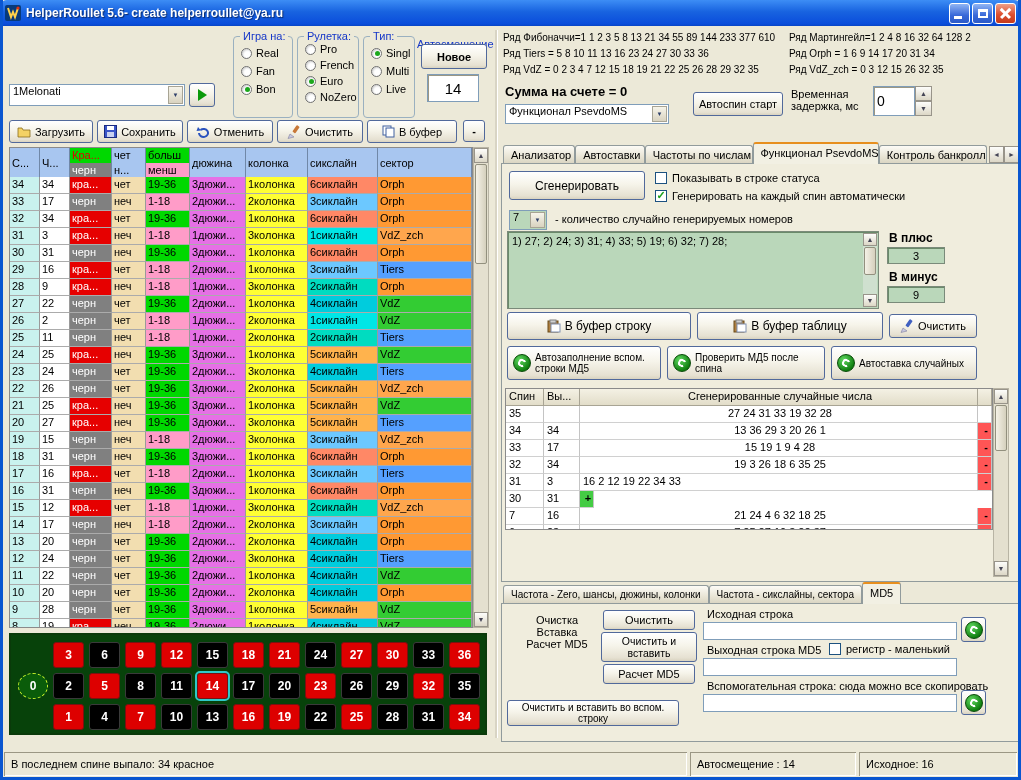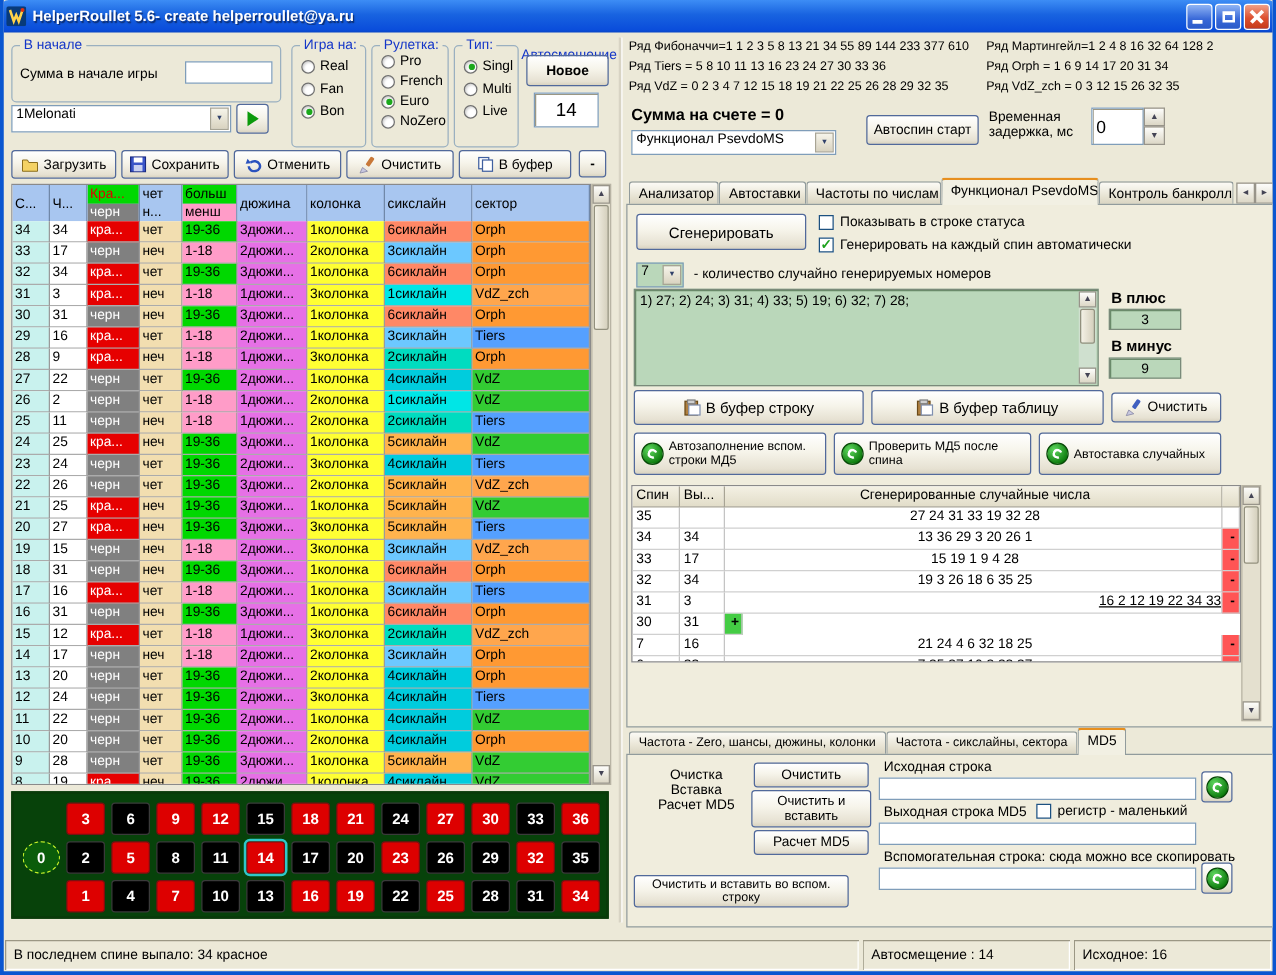--- a/index.html
+++ b/index.html
@@ -121,25 +121,20 @@
       <span class="tbtn">
           <span class="glyph-max"></span>
         </span>
       <span class="tbtn close">
           <span class="glyph-x1"></span>
           <span class="glyph-x2"></span>
         </span>
     </span>
   </div>
 
-  <div class="grp" style="left:6px;top:36px;width:216px;height:46px">
-    <span class="grplabel">В начале</span>
-    <span class="lbl" style="left:6px;top:16px">Сумма в начале игры</span>
-    <input class="inp" style="left: 138px; top: 12px; width: 70px;" value="">
-  </div>
 
   <div class="combo" style="left:6px;top:84px;width:176px;height:22px">
     <span>1Melonati</span>
     <span class="arr">▼</span>
   </div>
   <div class="btn" style="left:186px;top:83px;width:26px;height:24px">
     <span class="play-tri"></span>
   </div>
 
   <div class="grp" style="left:230px;top:36px;width:60px;height:82px">
@@ -758,21 +753,21 @@
         </div>
         <div class="grow">
           <div class="gcell" style="width: 38px;">32</div>
           <div class="gcell" style="width: 36px;">34</div>
           <div class="gcell" style="width: 398px; text-align: center;">19 3 26 18 6 35 25</div>
           <div class="gcell" style="width: 14px; text-align: center; font-weight: bold; background: rgb(255, 85, 85);">-</div>
         </div>
         <div class="grow">
           <div class="gcell" style="width: 38px;">31</div>
           <div class="gcell" style="width: 36px;">3</div>
-          <div class="gcell" style="width: 398px; text-align: right; text-decoration: underline;">16 2 12 19 22 34 33</div>
+          <div class="gcell" style="width: 398px; text-align: left;">16 2 12 19 22 34 33</div>
           <div class="gcell" style="width: 14px; text-align: center; font-weight: bold; background: rgb(255, 85, 85);">-</div>
         </div>
         <div class="grow">
           <div class="gcell" style="width: 38px;">30</div>
           <div class="gcell" style="width: 36px;">31</div>
           <div class="gcell" style="width: 14px; text-align: center; font-weight: bold; background: rgb(68, 204, 68);">+</div>
         </div>
         <div class="grow">
           <div class="gcell" style="width: 38px;">7</div>
           <div class="gcell" style="width: 36px;">16</div>

